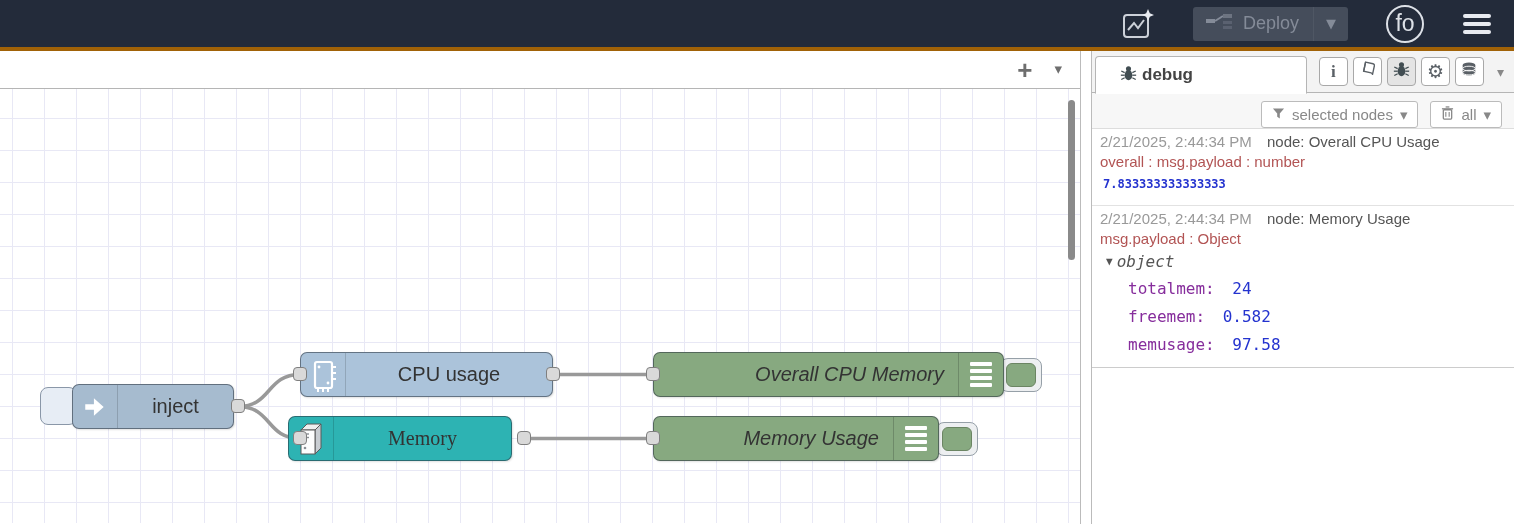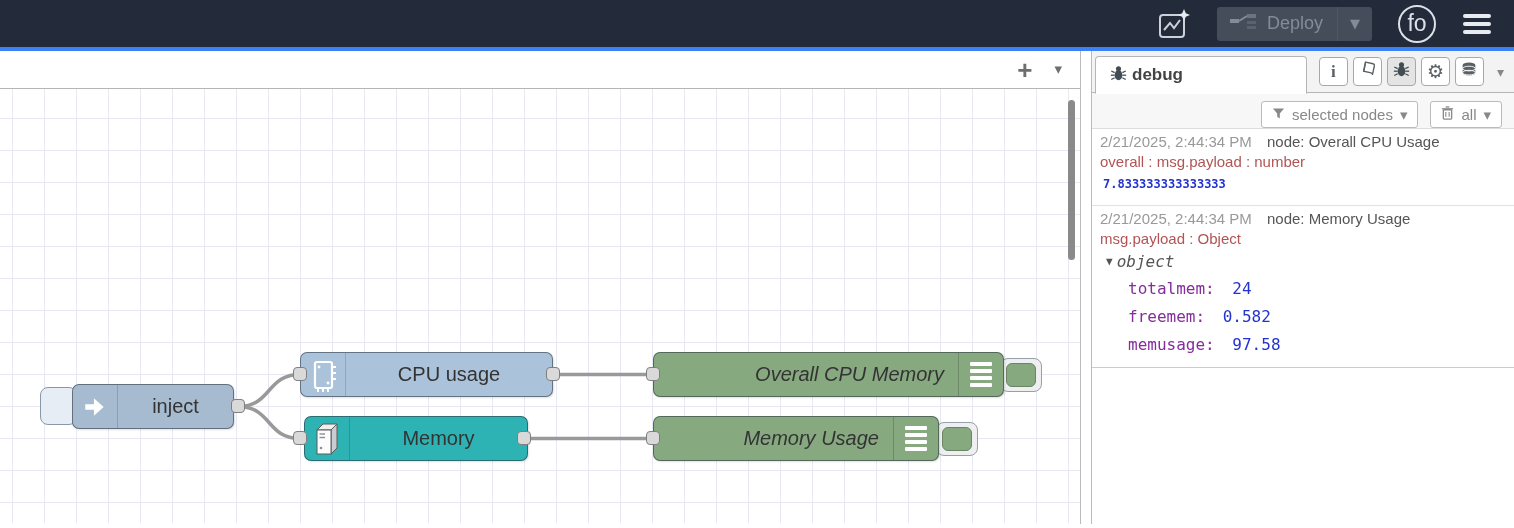--- a/index.html
+++ b/index.html
@@ -1,23 +1,23 @@
 <!DOCTYPE html>
 <html><head>
 <meta charset="utf-8">
 <style>
   * { margin:0; padding:0; box-sizing:border-box; }
   html,body { width:1514px; height:528px; overflow:hidden; background:#fff;
               font-family:"Liberation Sans", sans-serif; }
   .app { position:relative; width:1514px; height:528px; }
 
   
-  .header { height:51px; background:#232b3a; border-bottom:4px solid #3b82f6;
+  .header { height:51px; background:#232b3a; border-bottom:4px solid #a16207;
             display:flex; align-items:center; justify-content:flex-end;
-            gap:26px; padding-right:22px; }
+            gap:38px; padding-right:22px; }
   .hdr-iconbtn { display:flex; align-items:center; justify-content:center; cursor:pointer; }
   .deploy-btn { display:flex; align-items:center; background:#454d5b; height:34px;
                 border-radius:3px; color:#848b98; font-size:18px; cursor:default; }
   .deploy-main { display:flex; align-items:center; gap:10px; padding:0 14px 0 12px; }
   .deploy-caret { padding:0 12px; border-left:1px solid rgba(255,255,255,0.06);
                   font-size:13px; line-height:34px; }
   .avatar { width:38px; height:38px; border-radius:50%; border:2px solid #dde1e7;
             color:#dde1e7; display:flex; align-items:center; justify-content:center;
             font-size:23px; }
   .glyph { font-family:"DejaVu Sans", sans-serif; }
@@ -62,21 +62,21 @@
   .bars div { width:22px; height:4px; background:#fff; border-radius:1px; }
   .vscroll { position:absolute; right:5px; top:11px; width:7px; height:160px;
              background:#8a8a8a; border-radius:4px; z-index:5; cursor:grab; }
 
   
   .sb-tabbar { height:42px; background:#f3f3f3; border-bottom:1px solid #b5b5b5;
                display:flex; align-items:center; position:relative; }
   .debug-tab { position:absolute; left:3px; top:5px; height:38px; width:212px;
                background:#fff; border:1px solid #b5b5b5; border-bottom:1px solid #fff;
                border-radius:4px 4px 0 0; display:flex; align-items:center;
-               padding-left:14px; gap:5px; z-index:2; cursor:pointer; }
+               padding-left:24px; gap:5px; z-index:2; cursor:pointer; }
   .debug-tab-label { font-weight:bold; color:#444; font-size:17px; }
   .sb-tools { margin-left:auto; display:flex; align-items:center; gap:5px;
               padding-right:10px; }
   .tool-btn { width:29px; height:29px; background:#fff; border:1px solid #a8a8a8;
               border-radius:4px; display:flex; align-items:center; justify-content:center;
               color:#5a6066; cursor:pointer; }
   .tool-btn.active { background:#e4e4e4; }
   .tool-btn .info-i { font-family:"Liberation Serif", serif; font-weight:bold; font-size:17px; }
   .tool-btn .gear-glyph { font-size:19px; line-height:1; }
   .sb-caret { color:#888; font-size:14px; margin-left:8px; cursor:pointer; }
@@ -183,21 +183,21 @@
               <line x1="24" y1="22" x2="28" y2="22" stroke="#fff" stroke-width="2"></line>
               <circle cx="11" cy="10" r="1.4" fill="#fff"></circle>
               <circle cx="20" cy="26" r="1.4" fill="#fff"></circle>
             </svg>
           </div>
           <div class="node-label">CPU usage</div>
         </div>
         <div class="port" style="left:293px; top:278px;"></div>
         <div class="port" style="left:546px; top:278px;"></div>
 
-        <div class="node" style="left:304px; top:327px; width:224px; background:#2db3b3;">
+        <div class="node" style="left:288px; top:327px; width:224px; background:#2db3b3;font-family:Liberation Serif, serif;">
           <div class="node-icon icon-left">
             <svg width="34" height="38" viewBox="0 0 34 38">
               <polygon points="7,10 13,4 27,4 21,10" fill="#efefef" stroke="#5a5a5a" stroke-width="1"></polygon>
               <polygon points="21,10 27,4 27,28 21,34" fill="#c9cdd2" stroke="#5a5a5a" stroke-width="1"></polygon>
               <rect x="7" y="10" width="14" height="24" fill="#fdfdfd" stroke="#5a5a5a" stroke-width="1"></rect>
               <line x1="9.5" y1="14" x2="15" y2="14" stroke="#8a8f94" stroke-width="1.4"></line>
               <line x1="9.5" y1="17.5" x2="15" y2="17.5" stroke="#8a8f94" stroke-width="1.4"></line>
               <circle cx="11" cy="28" r="1.3" fill="#8a8f94"></circle>
             </svg>
           </div>

